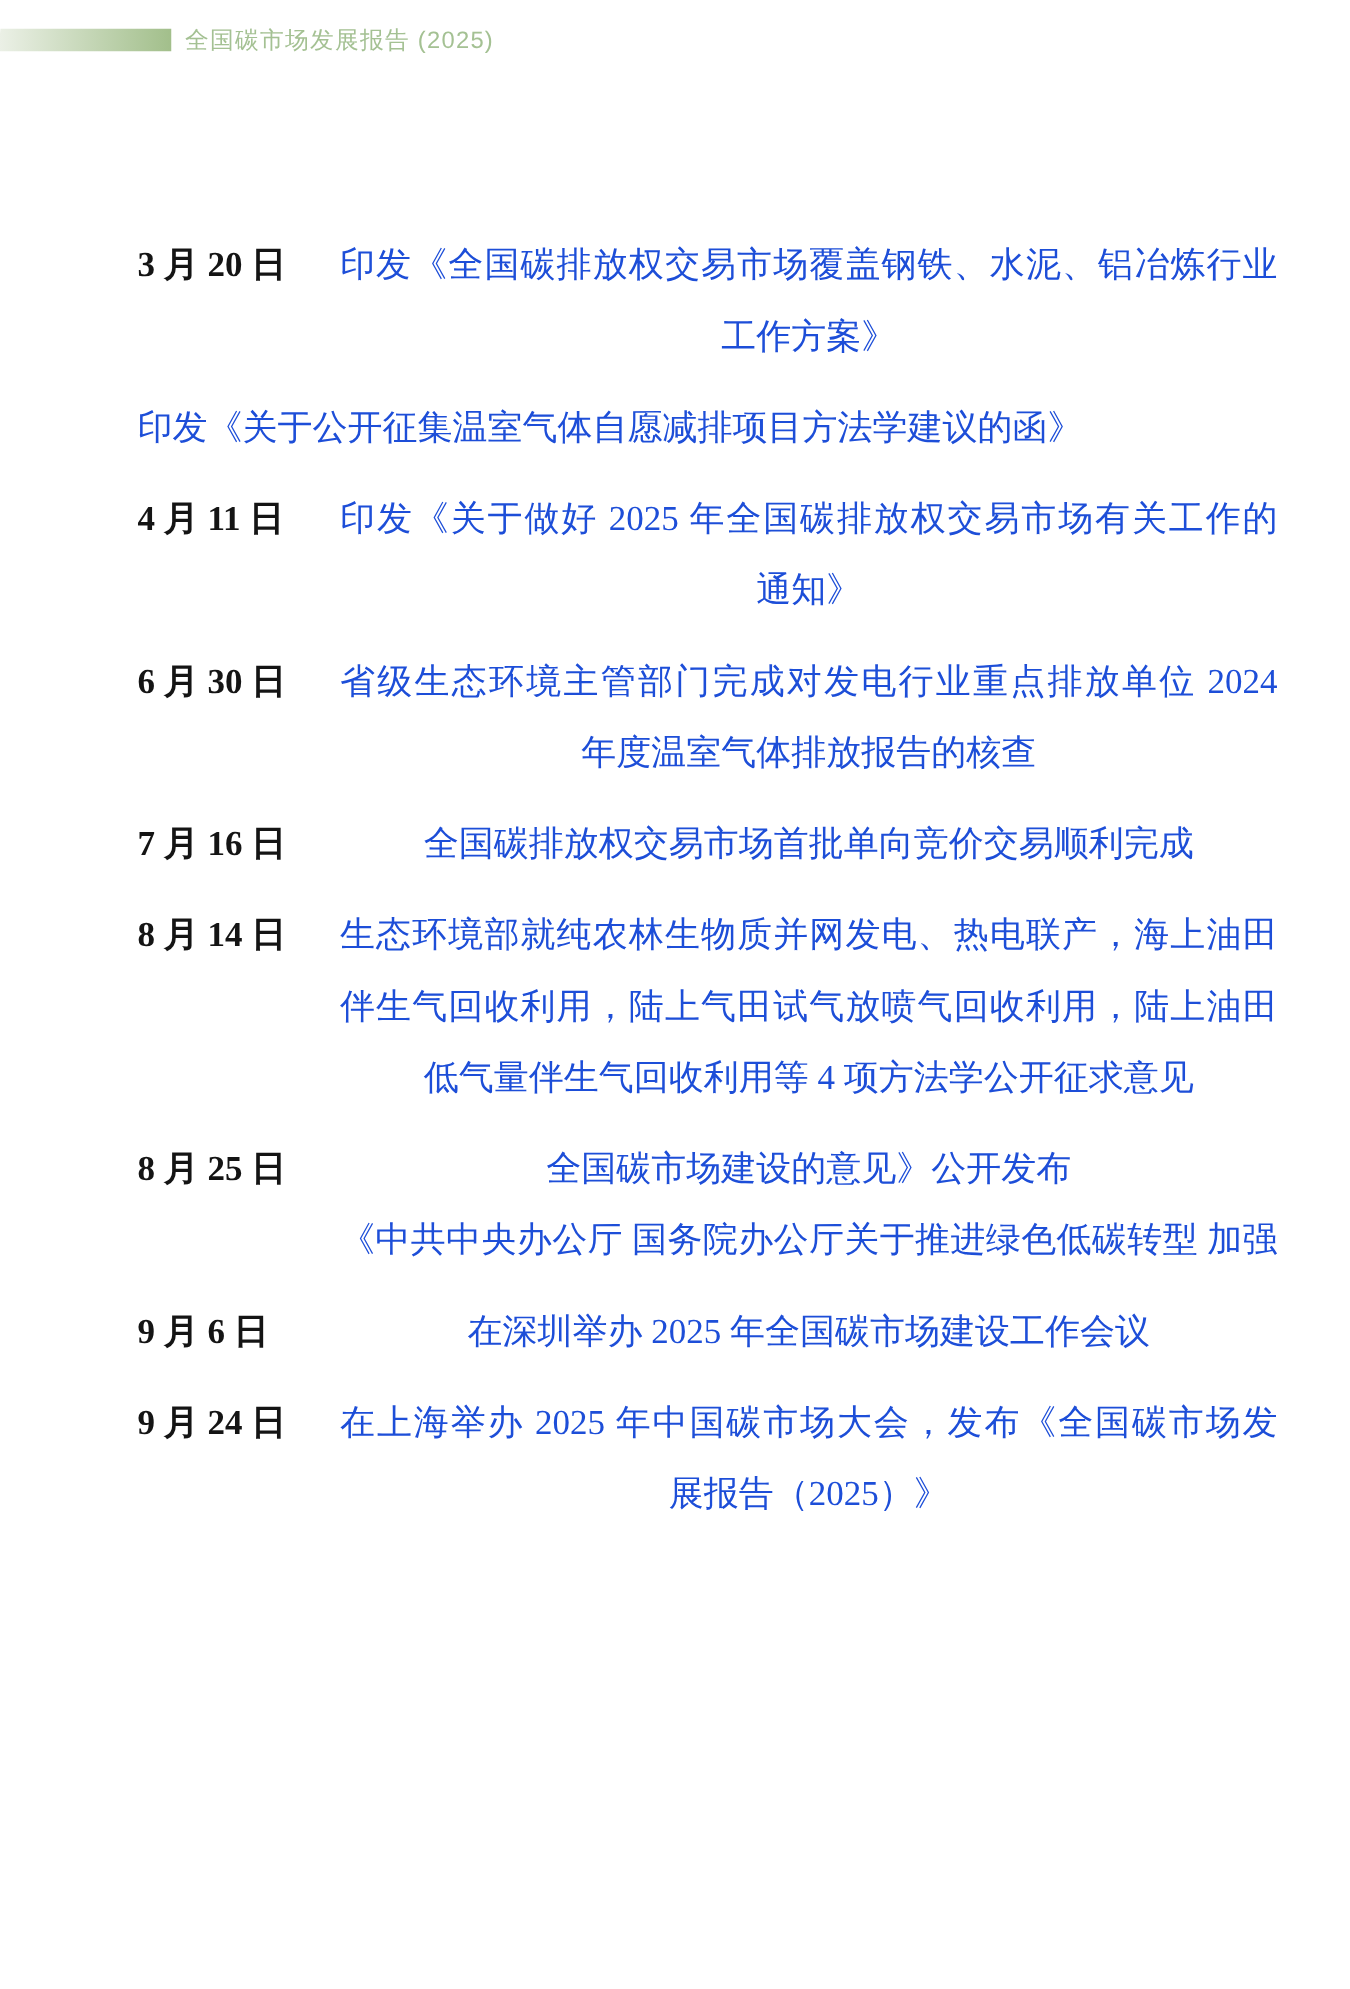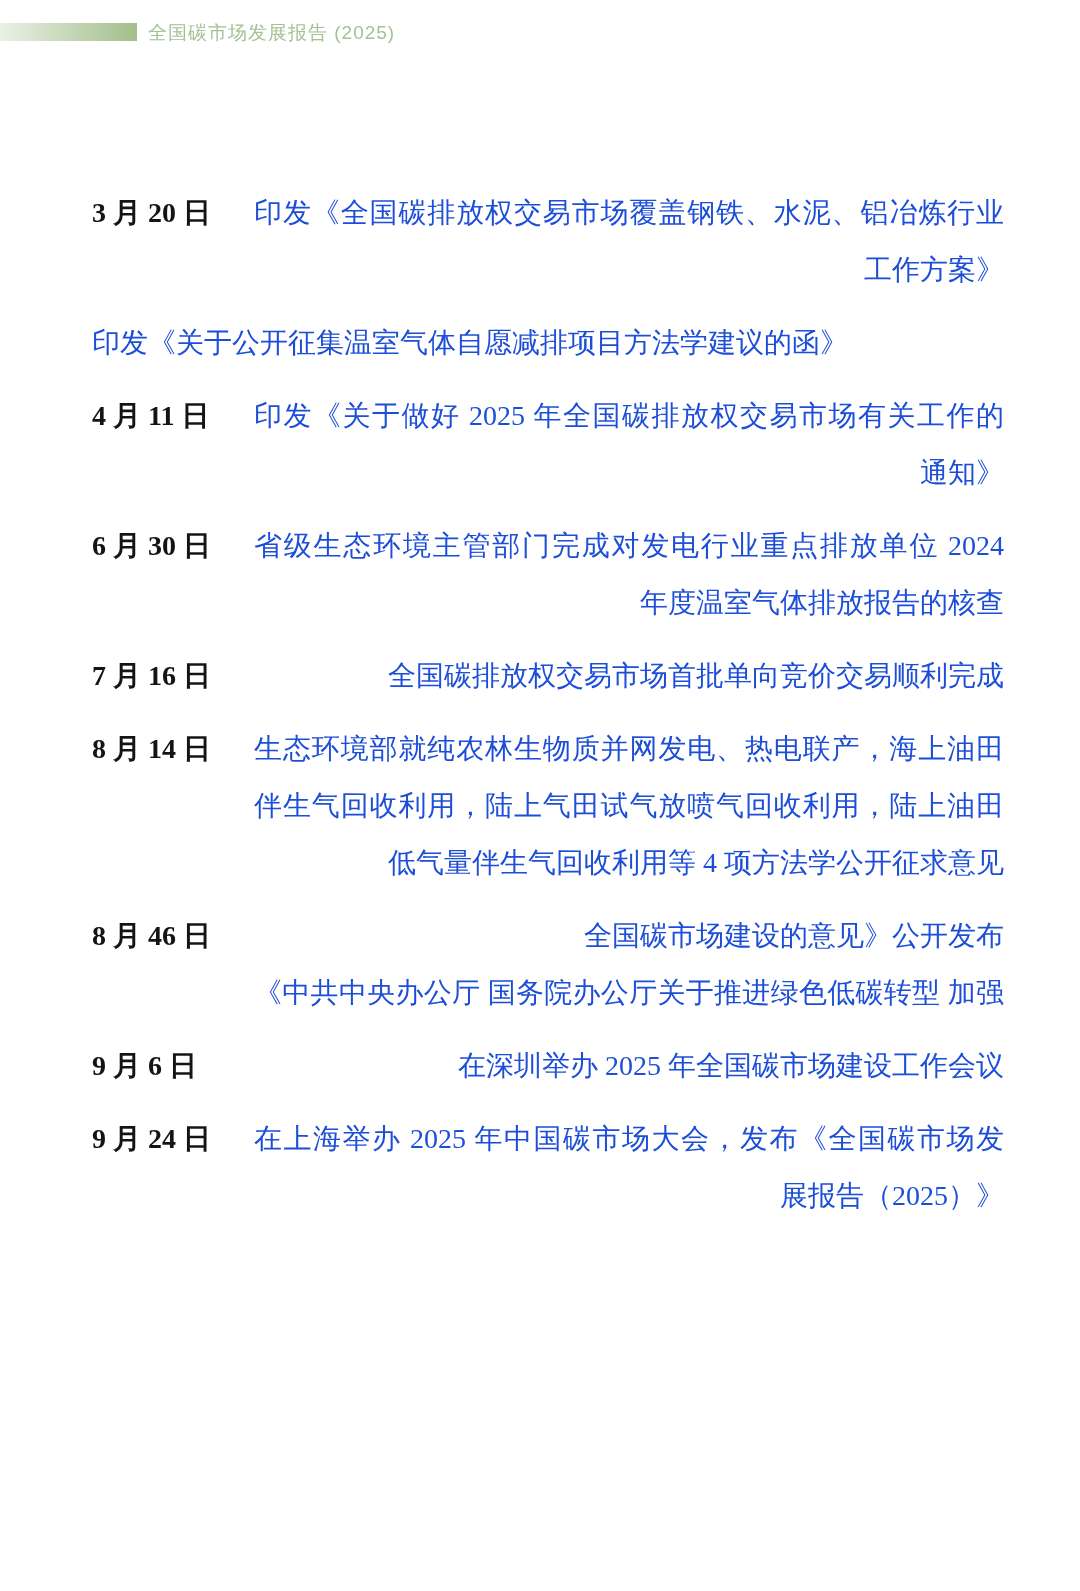--- a/index.html
+++ b/index.html
@@ -32,21 +32,21 @@
     font-family: "Liberation Sans", "DejaVu Sans", sans-serif;
     font-size: 19px;
     line-height: 21px;
     letter-spacing: 1px;
     color: #a4c193;
     white-space: nowrap;
   }
   
   .timeline {
     position: absolute;
-    left: 92px;
+    left: 110px;
     top: 184px;
     width: 912px;
   }
   .entry {
     display: flex;
     align-items: flex-start;
     margin-bottom: 16px;
   }
   .entry-date {
     width: 162px;
@@ -62,21 +62,21 @@
     flex: 0 0 750px;
     font-size: 28px;
     line-height: 57px;
     color: #1d4ed8;
   }
   .line.fill {
     text-align: justify;
     text-align-last: justify;
   }
   .line.end {
-    text-align: right;
+    text-align: center;
     white-space: nowrap;
   }
   
   .page-num {
     position: absolute;
     left: 55px;
     top: 1542px;
     font-size: 18px;
     line-height: 30px;
     color: #2b2b2b;
@@ -126,21 +126,21 @@
       </div>
       <div class="entry">
         <div class="entry-date">8 月 14 日</div>
         <div class="entry-content">
           <div class="line fill">生态环境部就纯农林生物质并网发电、热电联产，海上油田</div>
           <div class="line fill">伴生气回收利用，陆上气田试气放喷气回收利用，陆上油田</div>
           <div class="line end">低气量伴生气回收利用等 4 项方法学公开征求意见</div>
         </div>
       </div>
       <div class="entry">
-        <div class="entry-date">8 月 46 日</div>
+        <div class="entry-date">8 月 25 日</div>
         <div class="entry-content">
           <div class="line end">全国碳市场建设的意见》公开发布</div>
           <div class="line fill">《中共中央办公厅 国务院办公厅关于推进绿色低碳转型 加强</div>
         </div>
       </div>
       <div class="entry">
         <div class="entry-date">9 月 6 日</div>
         <div class="entry-content">
           <div class="line end">在深圳举办 2025 年全国碳市场建设工作会议</div>
         </div>

